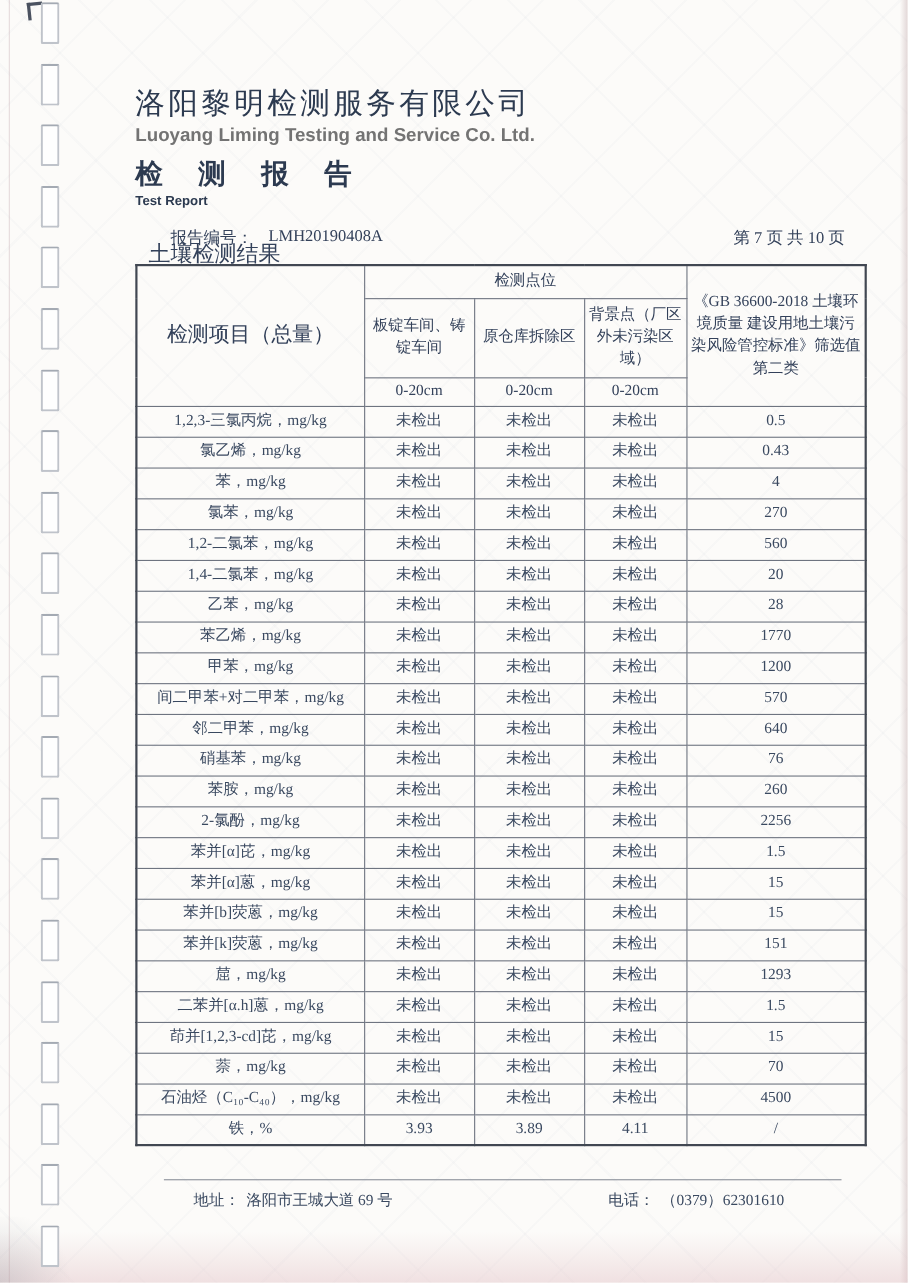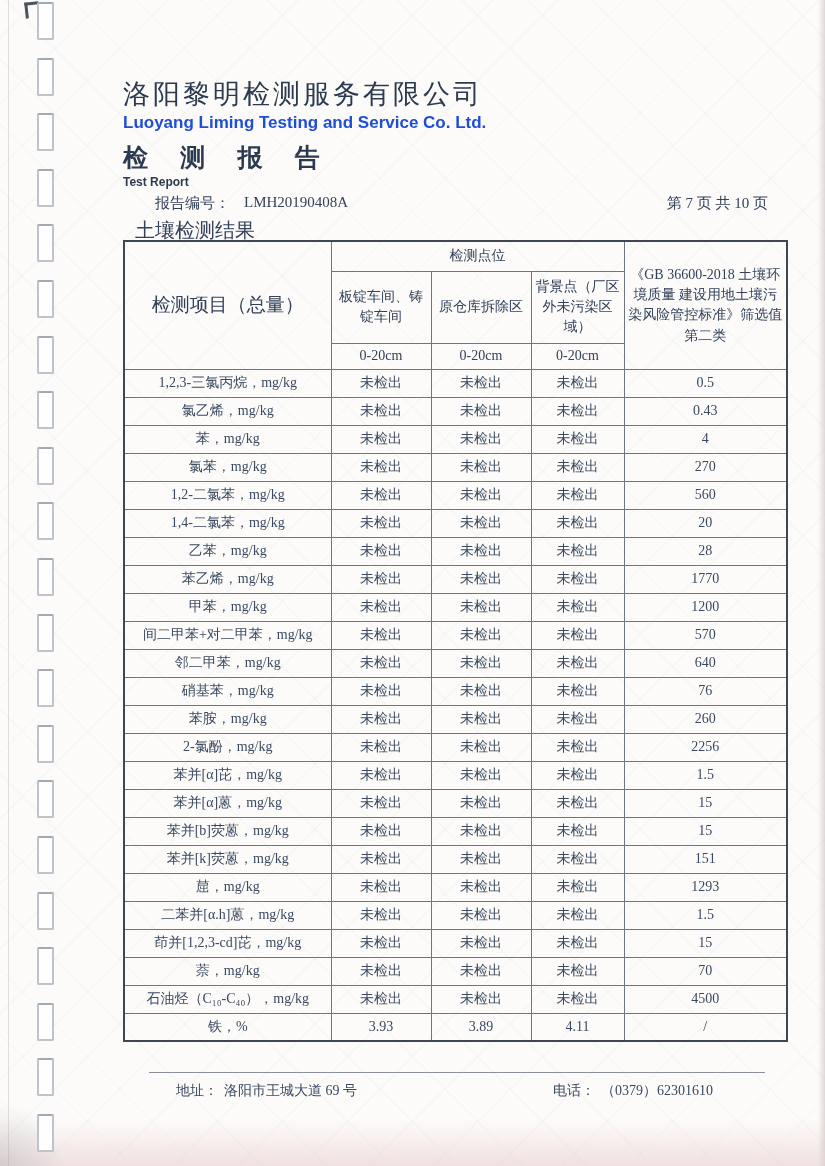--- a/index.html
+++ b/index.html
@@ -22,25 +22,25 @@
   .left-crease{position:absolute;top:0;left:8px;width:1px;height:100%;
     background:rgba(190,160,165,.35);}
   .corner-mark{position:absolute;top:2px;left:25px;width:11px;height:13px;
     border-left:3px solid #4b5260;border-top:3px solid #4b5260;transform:rotate(-6deg);}
   .hole{position:absolute;left:37px;width:13px;height:34px;background:#fefefe;
     border:2px solid #bfc3ca;border-top-color:#a4aab3;border-radius:2px;}
   
   .hdr{position:absolute;left:123px;width:663px;text-align:left;}
   .company-cn{top:76px;font-size:27px;letter-spacing:3px;color:#2c3a50;}
   .company-en{top:113px;font-family:"Liberation Sans","DejaVu Sans",sans-serif;
-    font-weight:bold;font-size:17px;color:#1d4ed8;}
+    font-weight:bold;font-size:17px;color:#737373;}
   .title-cn{top:141px;font-size:25px;font-weight:bold;letter-spacing:13px;color:#2c3a50;}
   .title-en{top:175px;font-family:"Liberation Sans","DejaVu Sans",sans-serif;
     font-weight:bold;font-size:12px;color:#2c3a50;}
-  .meta-row{position:absolute;left:123px;top:194px;width:663px;display:flex;
+  .meta-row{position:absolute;left:123px;top:207px;width:663px;display:flex;
     justify-content:space-between;font-size:15px;}
   .meta-left{margin-left:32px;display:flex;gap:14px;}
   .meta-right{margin-right:18px;}
   .section-title{position:absolute;left:135px;top:217px;font-size:20px;}
   
   table.results{position:absolute;left:123px;top:240px;width:663px;
     border-collapse:collapse;table-layout:fixed;font-size:14px;}
   table.results td,table.results th{
     border:1px solid #6e7480;text-align:center;vertical-align:middle;
     padding:0 3px;font-weight:normal;color:#3a4960;line-height:1.45;}

